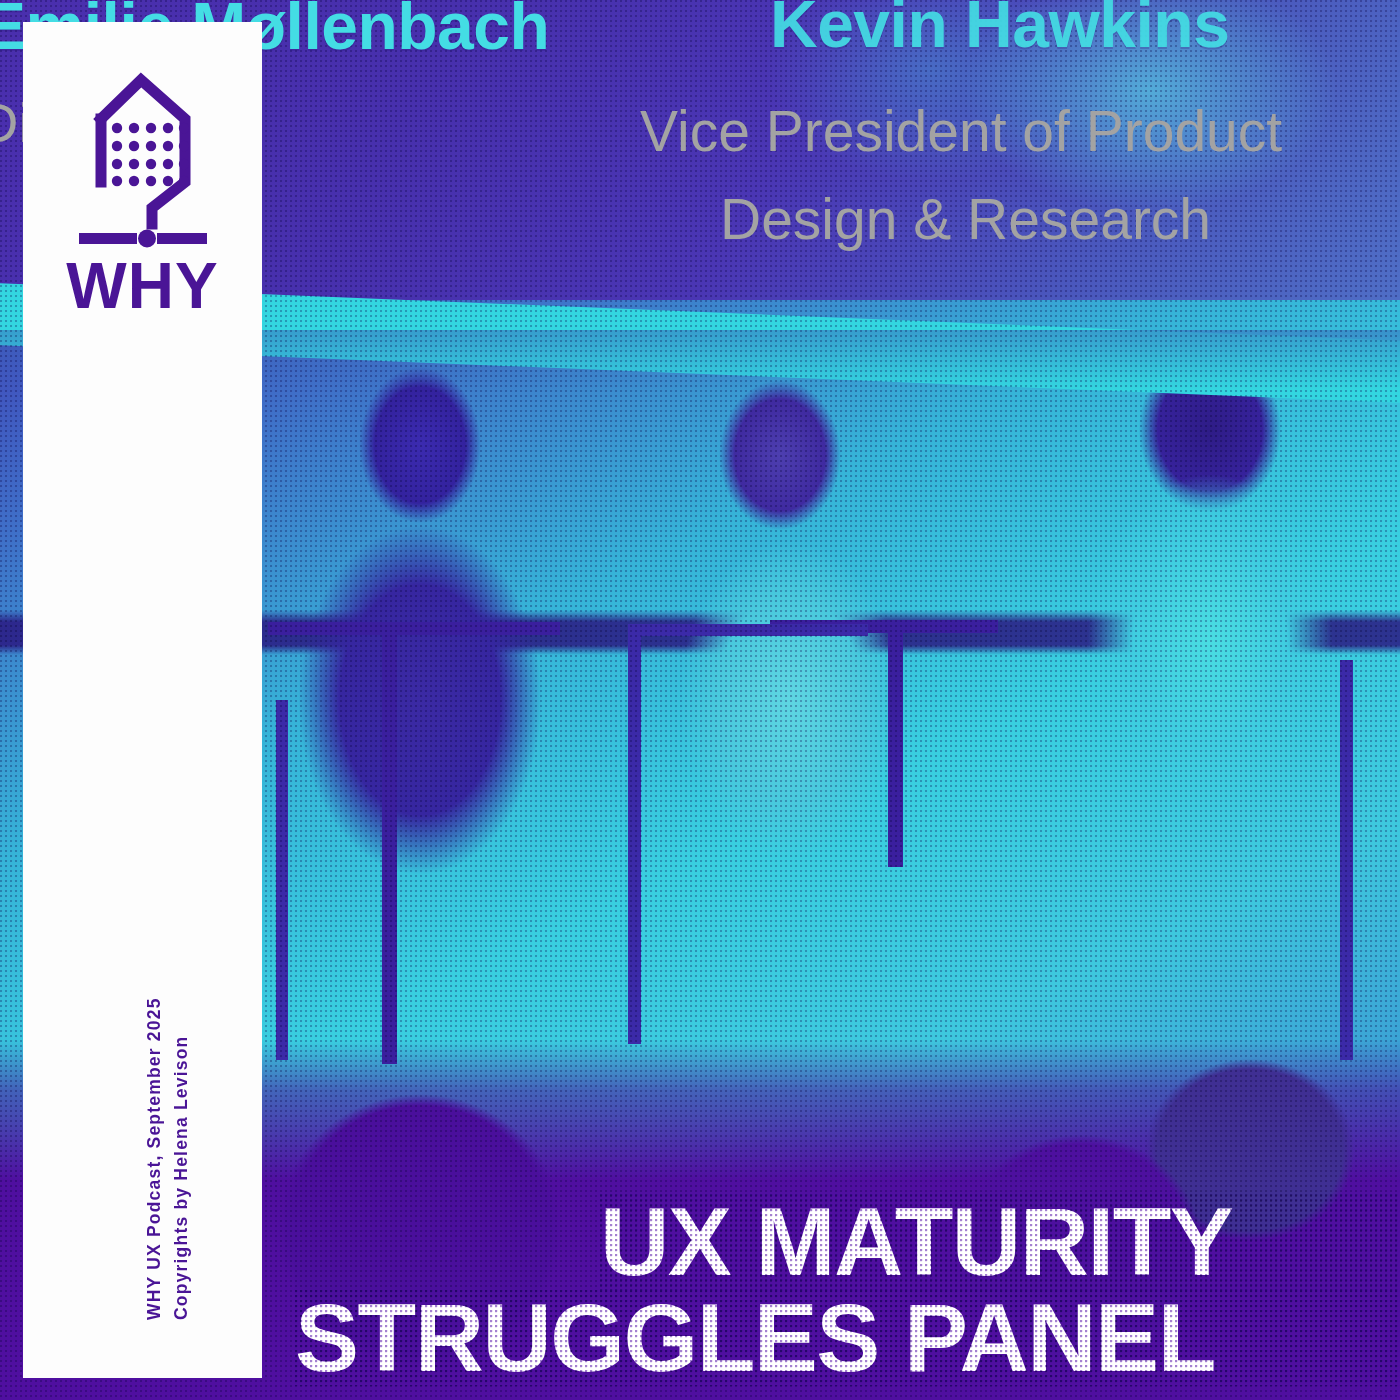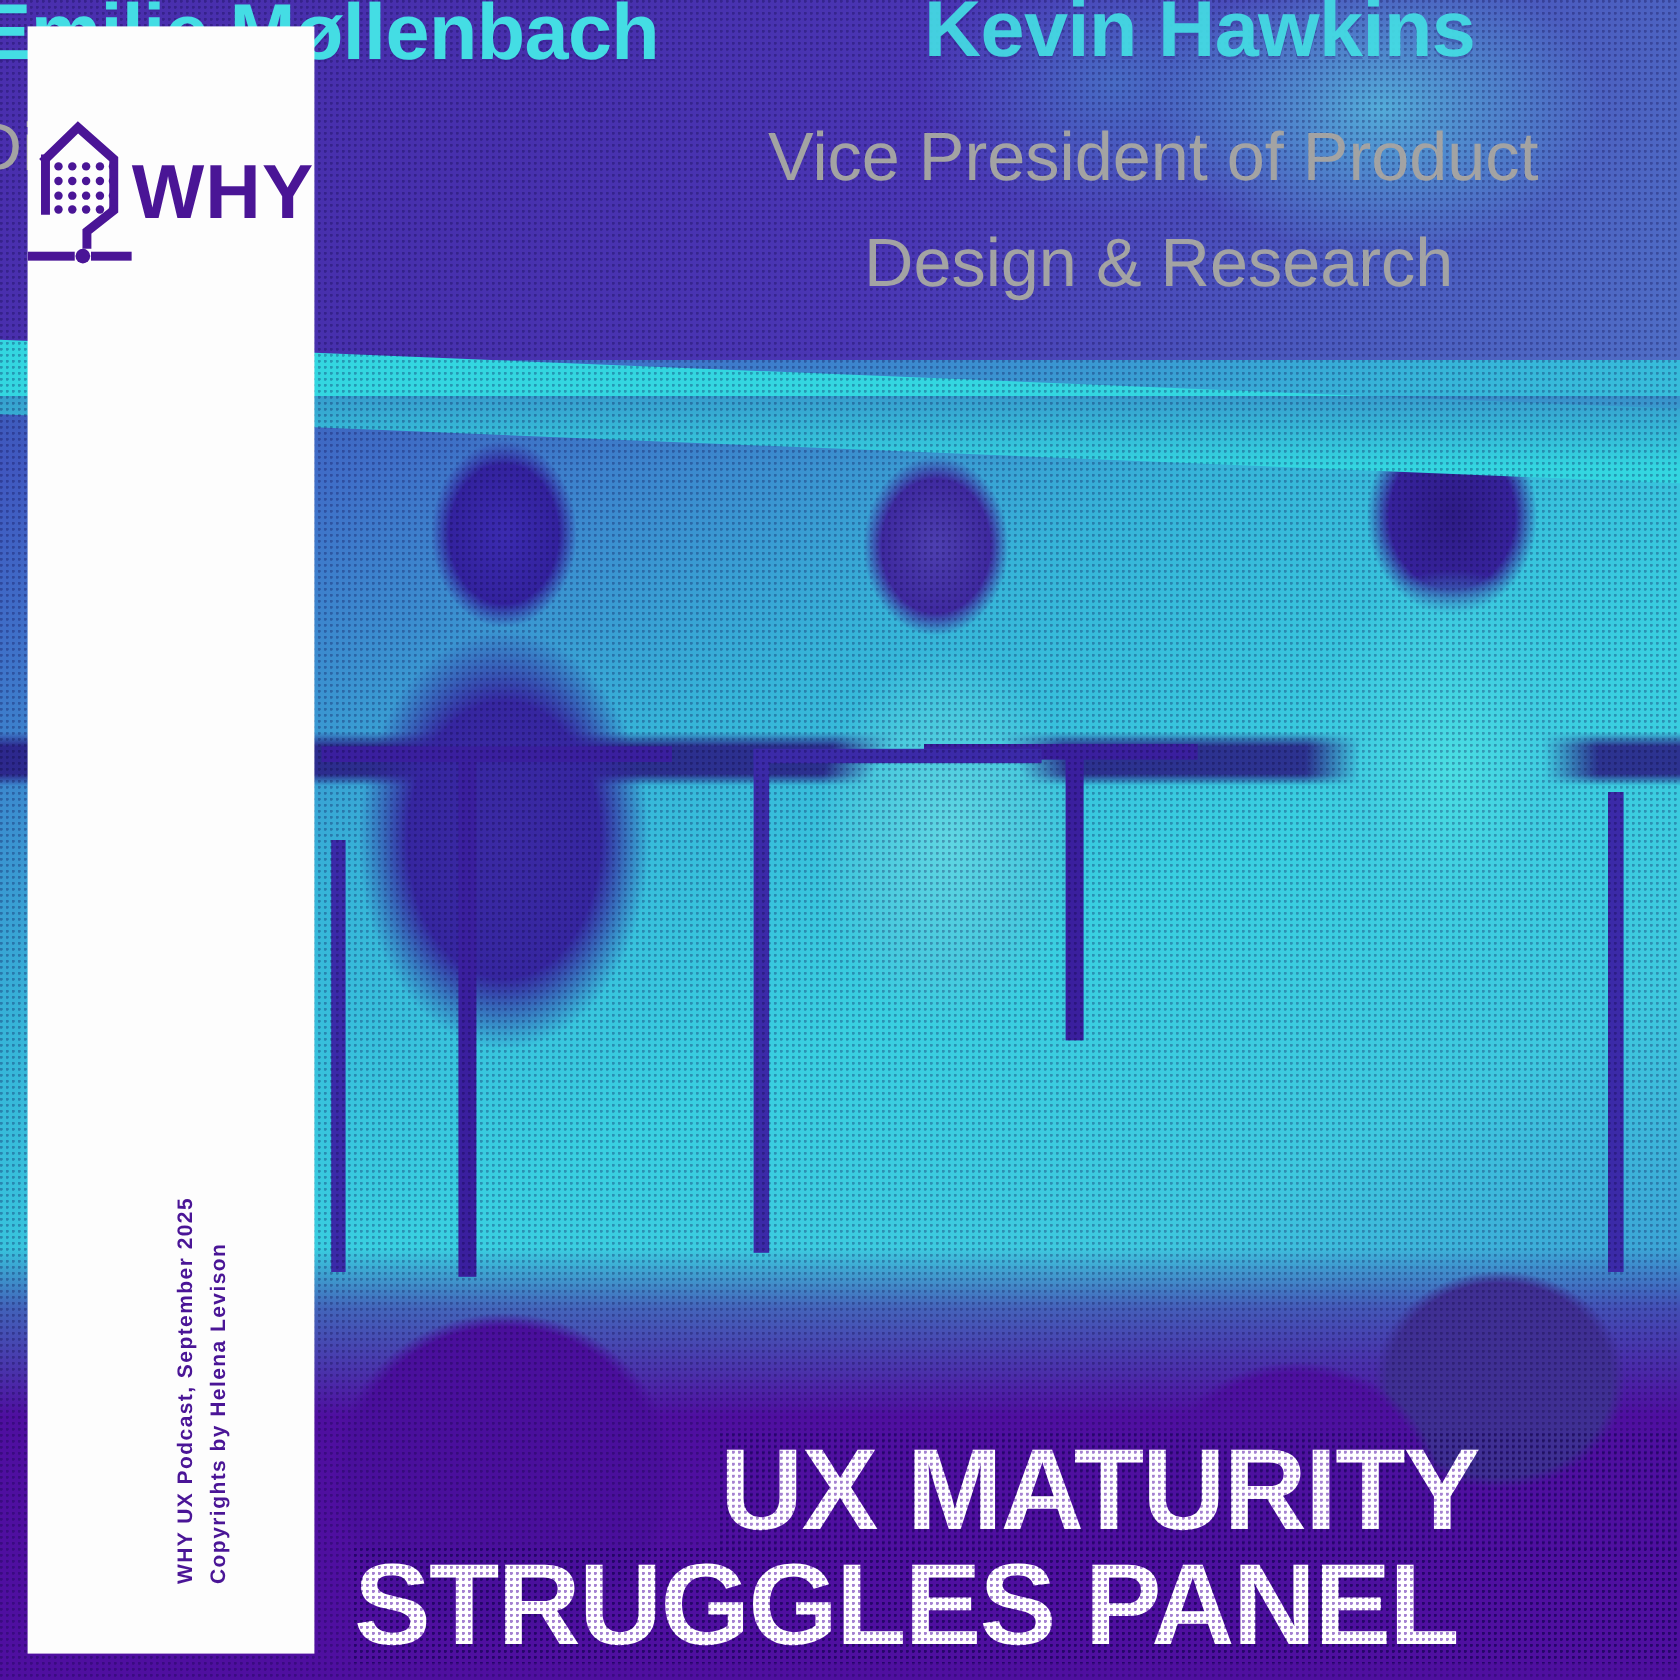--- a/index.html
+++ b/index.html
@@ -125,21 +125,21 @@
   
   .card {
     position:absolute;
     left:23px; top:22px;
     width:239px; height:1356px;
     background:#fdfdfd;
     z-index:5;
   }
   .logo-wrap {
     position:absolute; left:0; top:44px; width:239px;
-    display:flex; flex-direction:row; align-items:center;
+    display:flex; flex-direction:column; align-items:center;
   }
   .logo-mark { width:128px; height:190px; display:block; }
   .logo-word {
     color:#4a1596;
     font-weight:bold;
     font-size:64px;
     line-height:0.96;
     letter-spacing:1px;
     text-align:center;
   }

